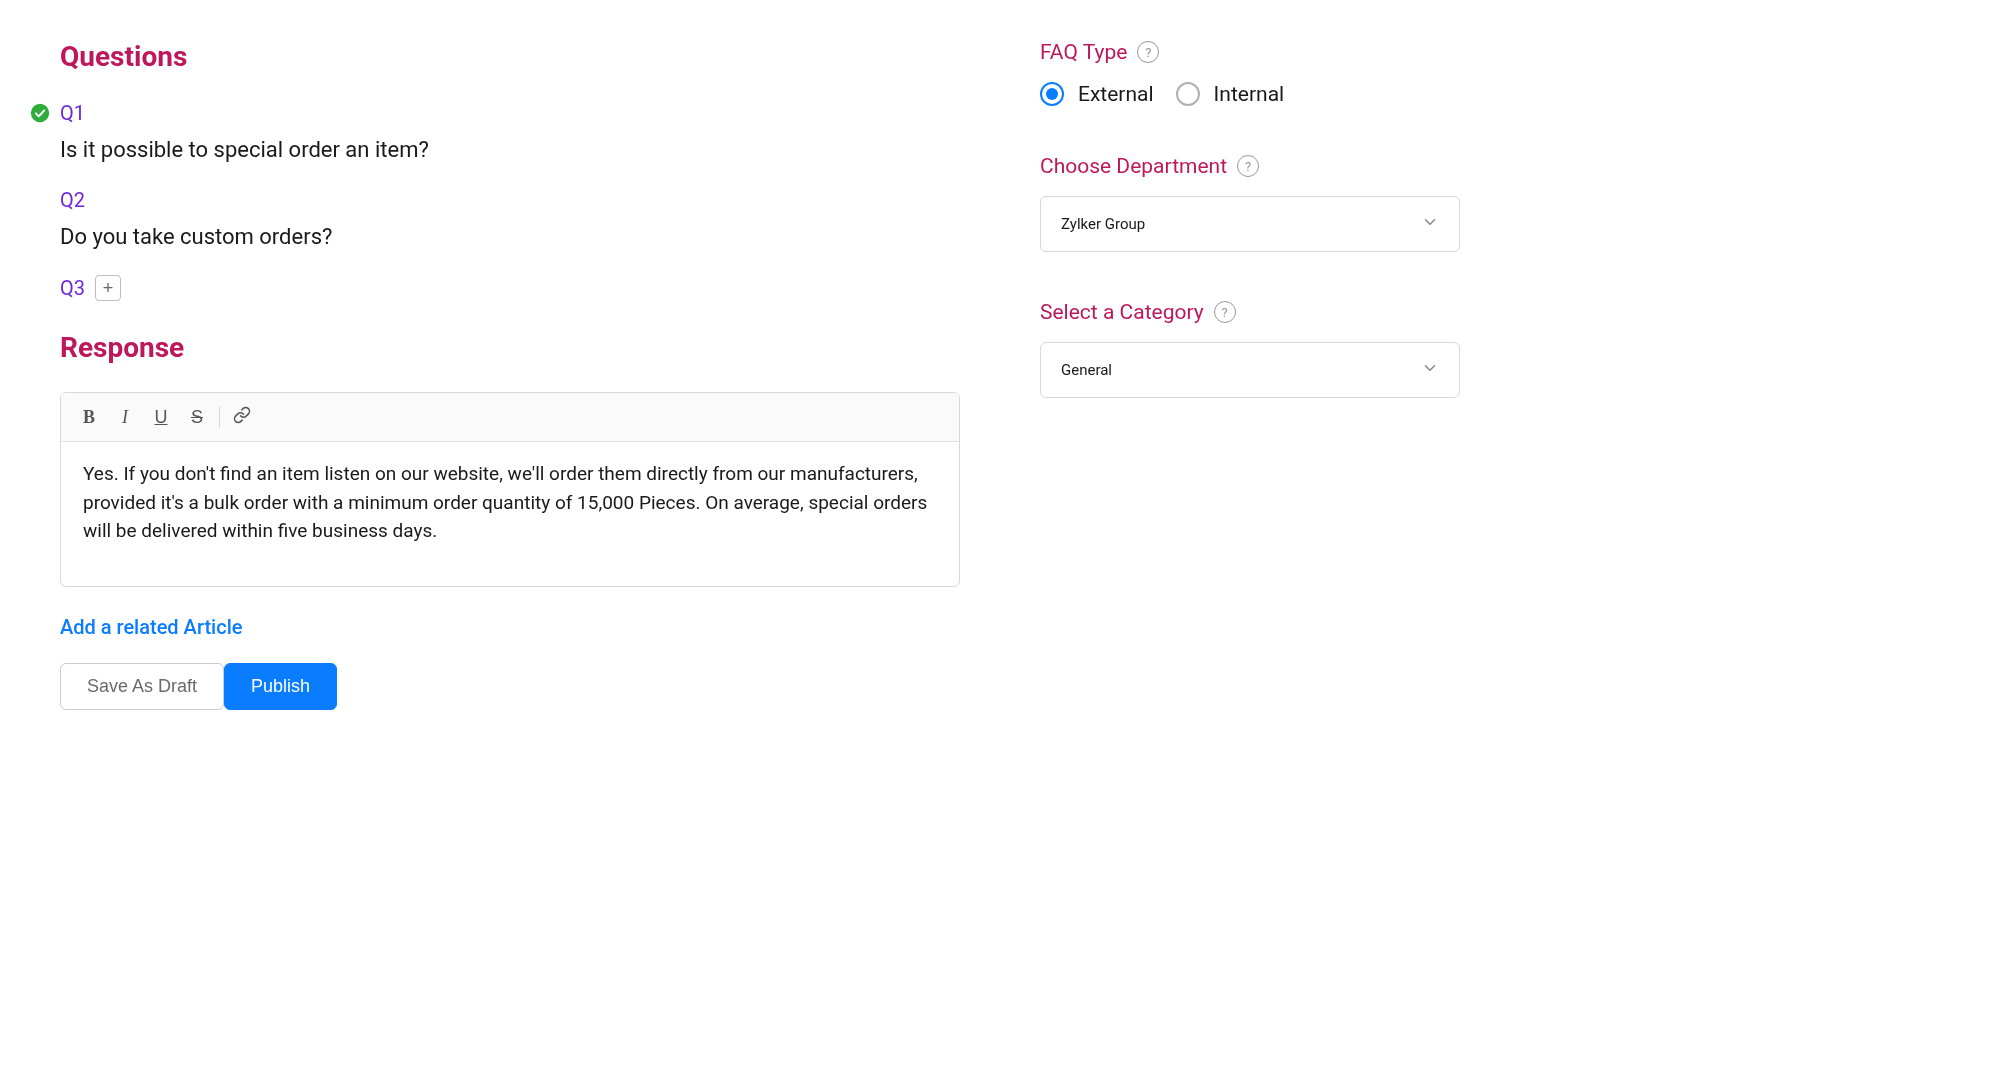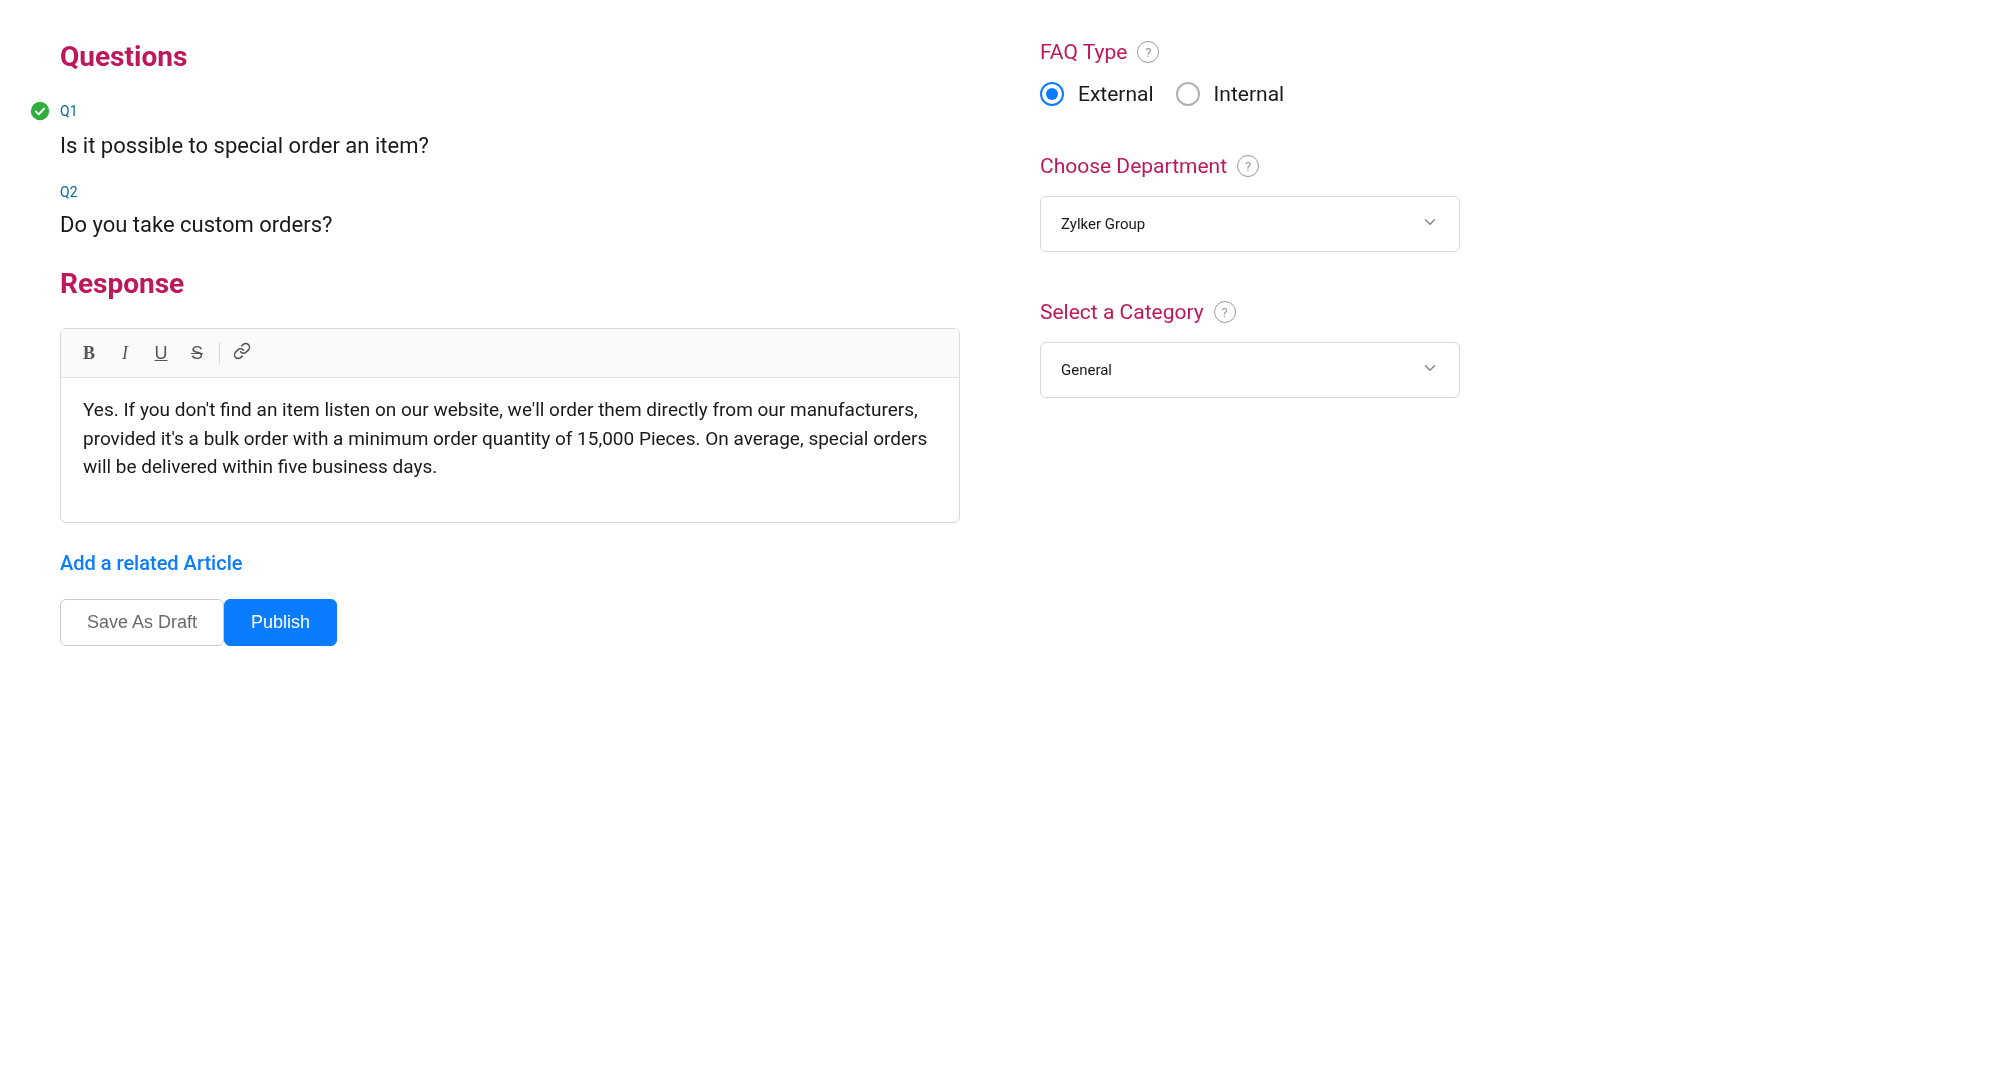--- a/index.html
+++ b/index.html
@@ -35,22 +35,22 @@
   .question-block {
     margin-bottom: 26px;
   }
   .question-row {
     display: flex;
     align-items: center;
     gap: 10px;
     margin-bottom: 12px;
   }
   .q-label {
-    font-size: 14px;
-    color: #0369a1;
+    font-size: 20px;
+    color: #6d28d9;
   }
   .q-text {
     font-size: 22px;
     color: #1a1a1a;
     margin-top: 6px;
   }
   .check-icon {
     width: 20px;
     height: 20px;
     display: inline-flex;
@@ -248,20 +248,26 @@
       <div class="q-text">Is it possible to special order an item?</div>
     </div>
 
     <div class="question-block">
       <div class="question-row">
         <span class="q-label">Q2</span>
       </div>
       <div class="q-text">Do you take custom orders?</div>
     </div>
 
+    <div class="question-block q3-row">
+      <span class="q-label">Q3</span>
+      <button class="plus-btn">
+        <span>+</span>
+      </button>
+    </div>
 
     <div class="response-section">
       <h2 class="section-title">Response</h2>
 
       <div class="editor">
         <div class="toolbar">
           <button class="toolbar-btn">
               <span style="font-weight:700;font-family:serif">B</span>
             </button>
           <button class="toolbar-btn">

